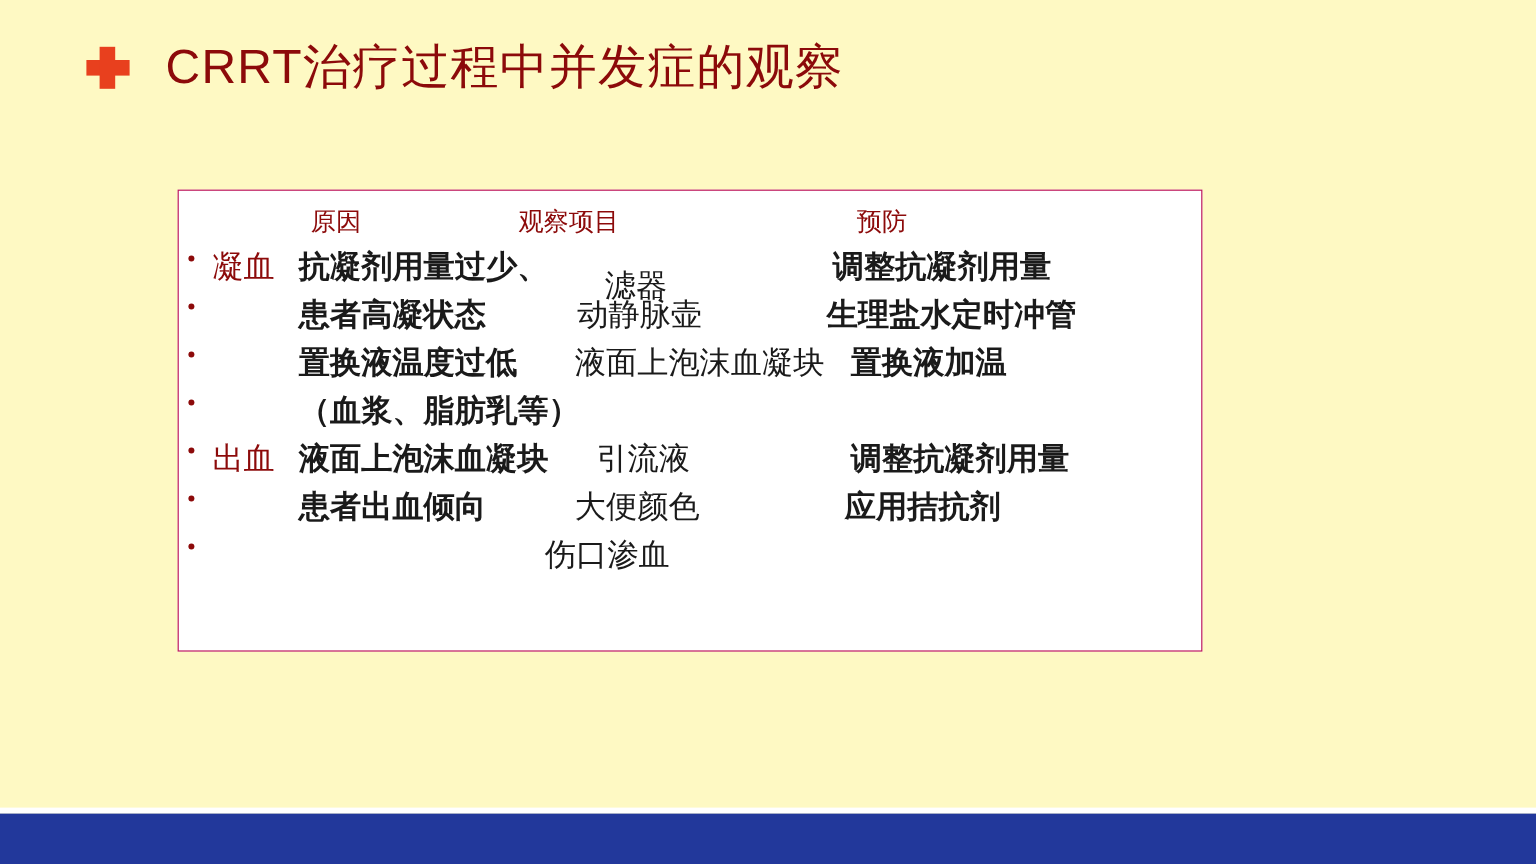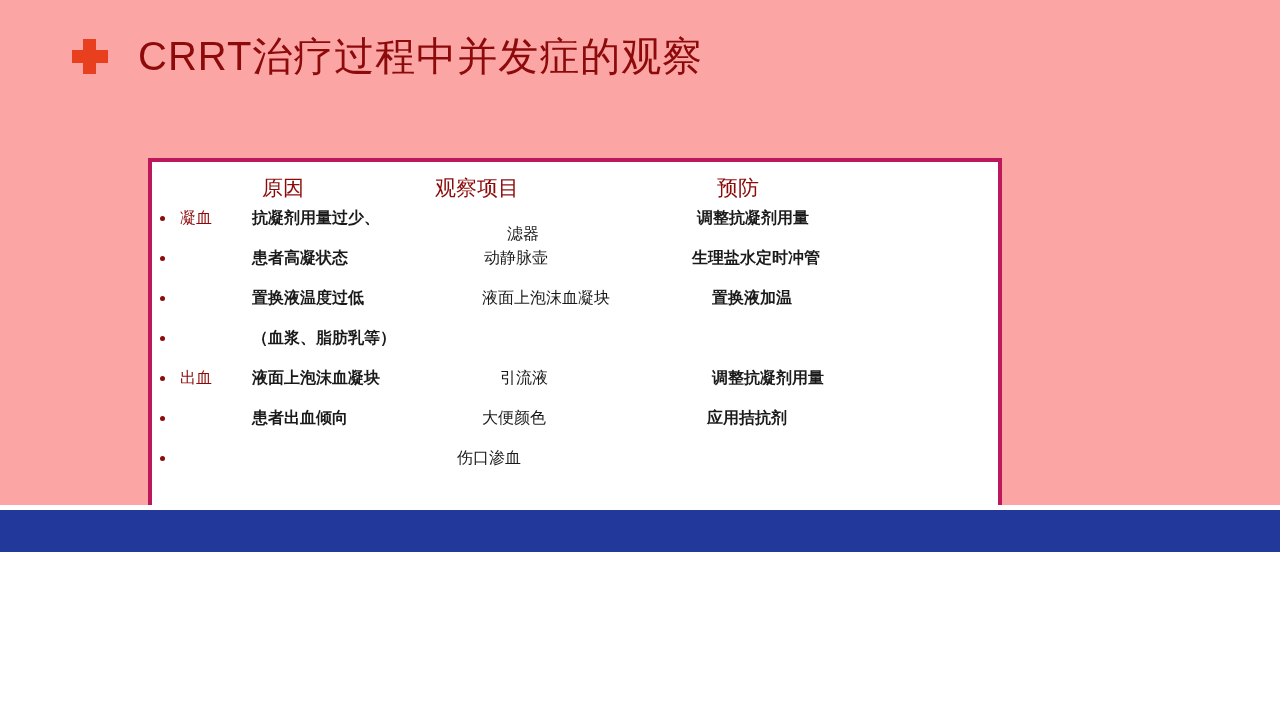--- a/index.html
+++ b/index.html
@@ -11,22 +11,22 @@
     height: 720px;
     background: #ffffff;
     font-family: "Liberation Sans", sans-serif;
     overflow: hidden;
     position: relative;
   }
 
   .slide {
     position: relative;
     width: 1280px;
-    height: 552px;
-    background: #fca5a5;
+    height: 720px;
+    background: #fef9c3;
   }
 
   
   .title-row {
     position: absolute;
     left: 70px;
     top: 36px;
     display: flex;
     align-items: center;
   }
@@ -62,21 +62,21 @@
     line-height: 1;
   }
 
   
   .content-box {
     position: absolute;
     left: 148px;
     top: 158px;
     width: 854px;
     height: 385px;
-    border: 4px solid #be185d;
+    border: 1px solid #be185d;
     box-sizing: border-box;
     background: #ffffff;
   }
 
   .head-row {
     position: relative;
     height: 38px;
     color: #8c0a0a;
     font-size: 21px;
   }
@@ -85,21 +85,21 @@
     top: 12px;
     white-space: nowrap;
   }
   .head-cause   { left: 110px; }
   .head-observe { left: 283px; }
   .head-prevent { left: 565px; }
 
   .row {
     position: relative;
     height: 40px;
-    font-size: 16px;
+    font-size: 26px;
     color: #1a1a1a;
   }
   .bullet {
     position: absolute;
     left: 8px;
     top: 16px;
     width: 5px;
     height: 5px;
     border-radius: 50%;
     background: #8c0a0a;

